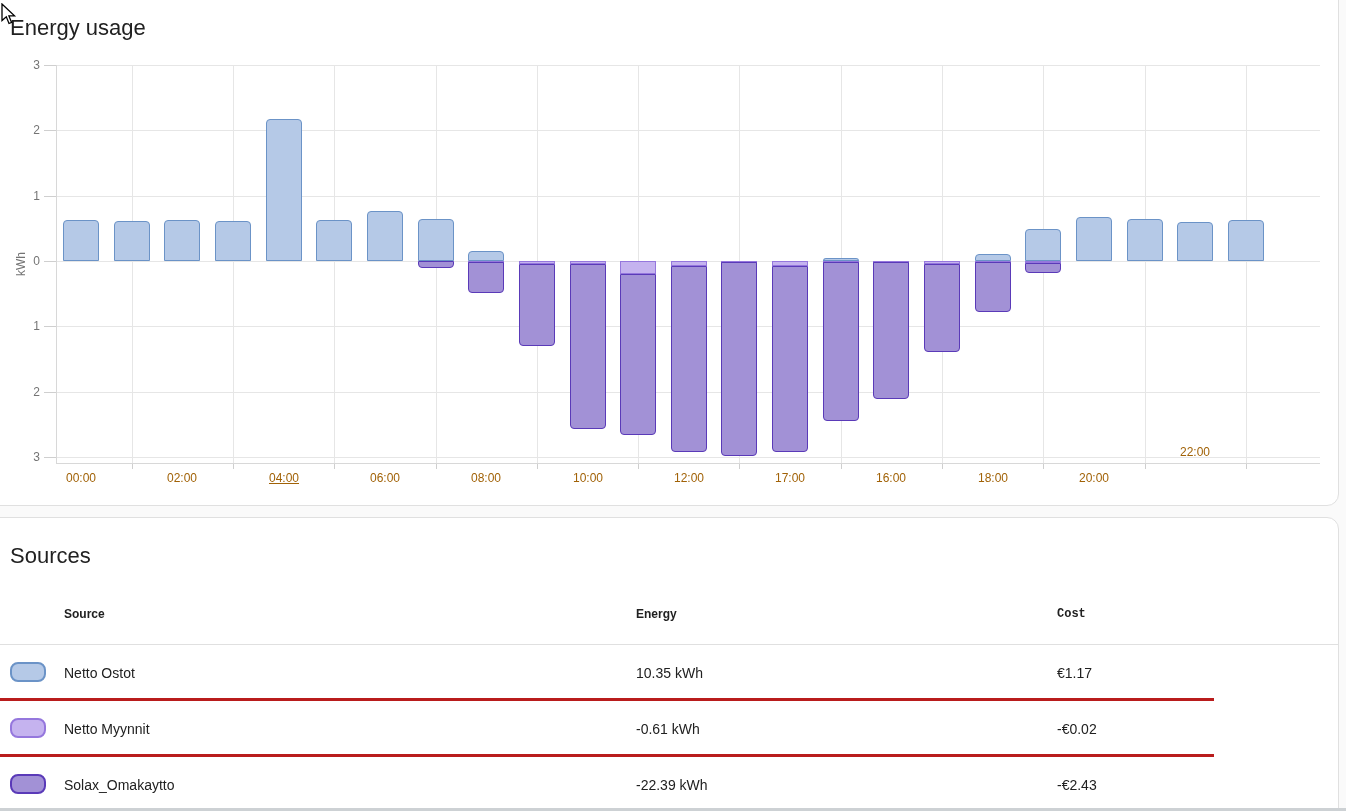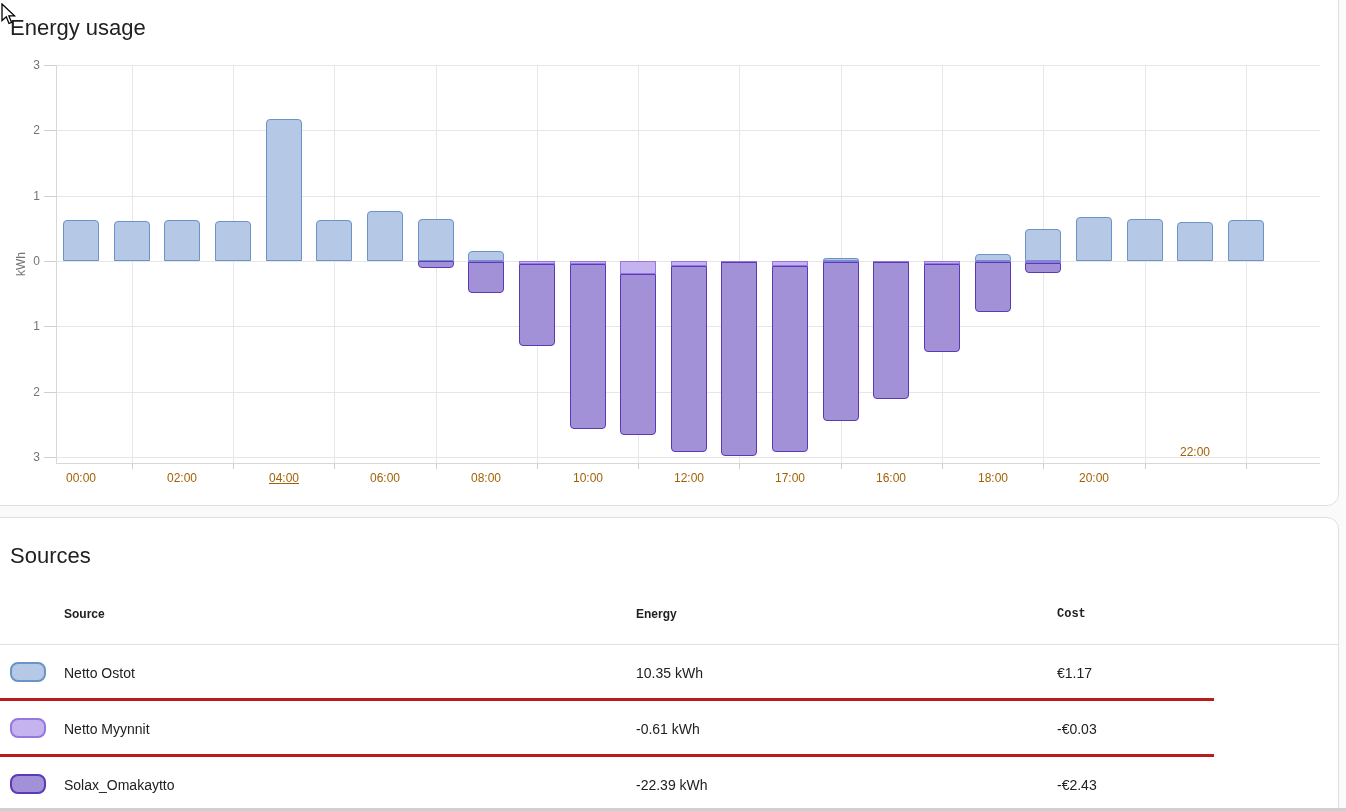--- a/index.html
+++ b/index.html
@@ -151,21 +151,21 @@
     <div class="src-row" style="top: 0px;">
       <div class="src-swatch" style="background: rgb(181, 201, 231); border-color: rgb(107, 147, 199);"></div>
       <div class="src-cell" style="left: 64px;">Netto Ostot</div>
       <div class="src-cell" style="left: 636px;">10.35 kWh</div>
       <div class="src-cell" style="left: 1057px;">€1.17</div>
     </div>
     <div class="src-row" style="top: 56px;">
       <div class="src-swatch" style="background: rgb(197, 179, 239); border-color: rgb(149, 119, 221);"></div>
       <div class="src-cell" style="left: 64px;">Netto Myynnit</div>
       <div class="src-cell" style="left: 636px;">-0.61 kWh</div>
-      <div class="src-cell" style="left: 1057px;">-€0.03</div>
+      <div class="src-cell" style="left: 1057px;">-€0.02</div>
     </div>
     <div class="src-row" style="top: 112px;">
       <div class="src-swatch" style="background: rgb(162, 145, 214); border-color: rgb(90, 58, 184);"></div>
       <div class="src-cell" style="left: 64px;">Solax_Omakaytto</div>
       <div class="src-cell" style="left: 636px;">-22.39 kWh</div>
       <div class="src-cell" style="left: 1057px;">-€2.43</div>
     </div>
   </div>
 
 <div class="abs" style="left:0;top:808px;width:1346px;height:3px;background:#cdd1d4;z-index:5;"></div>

